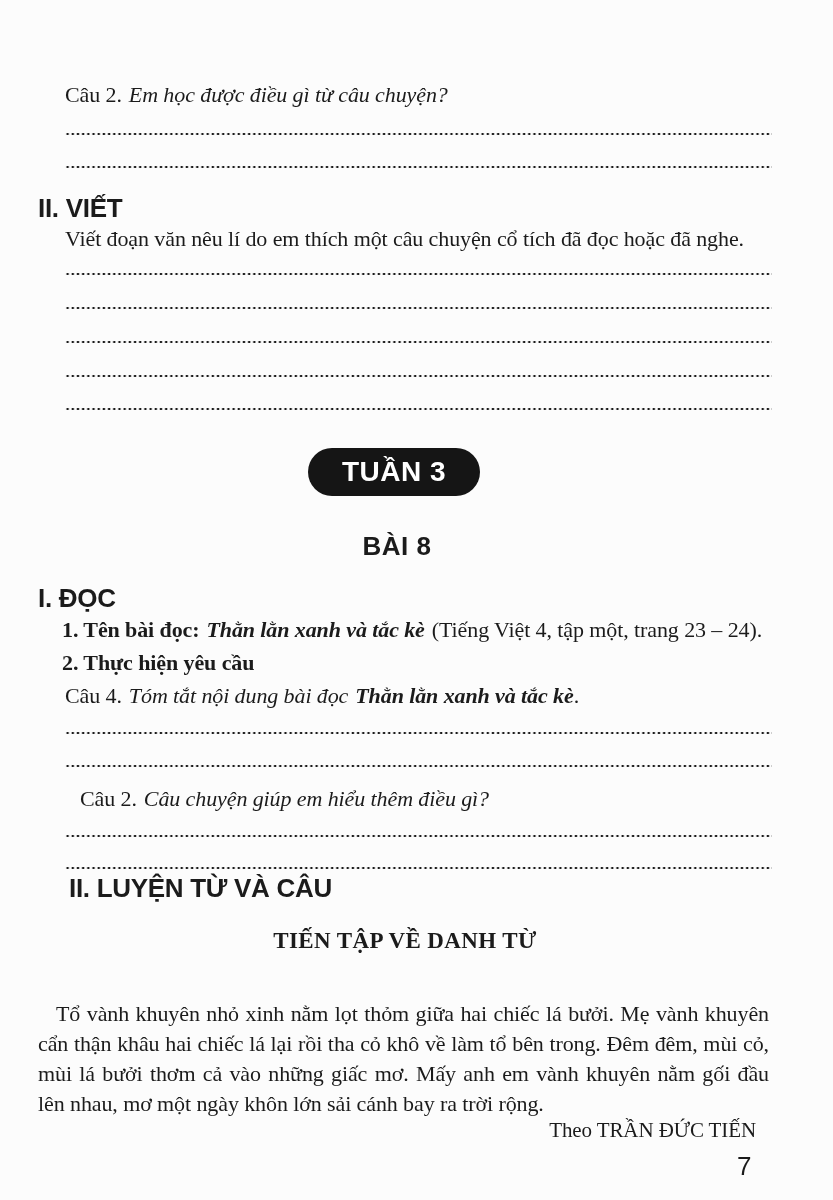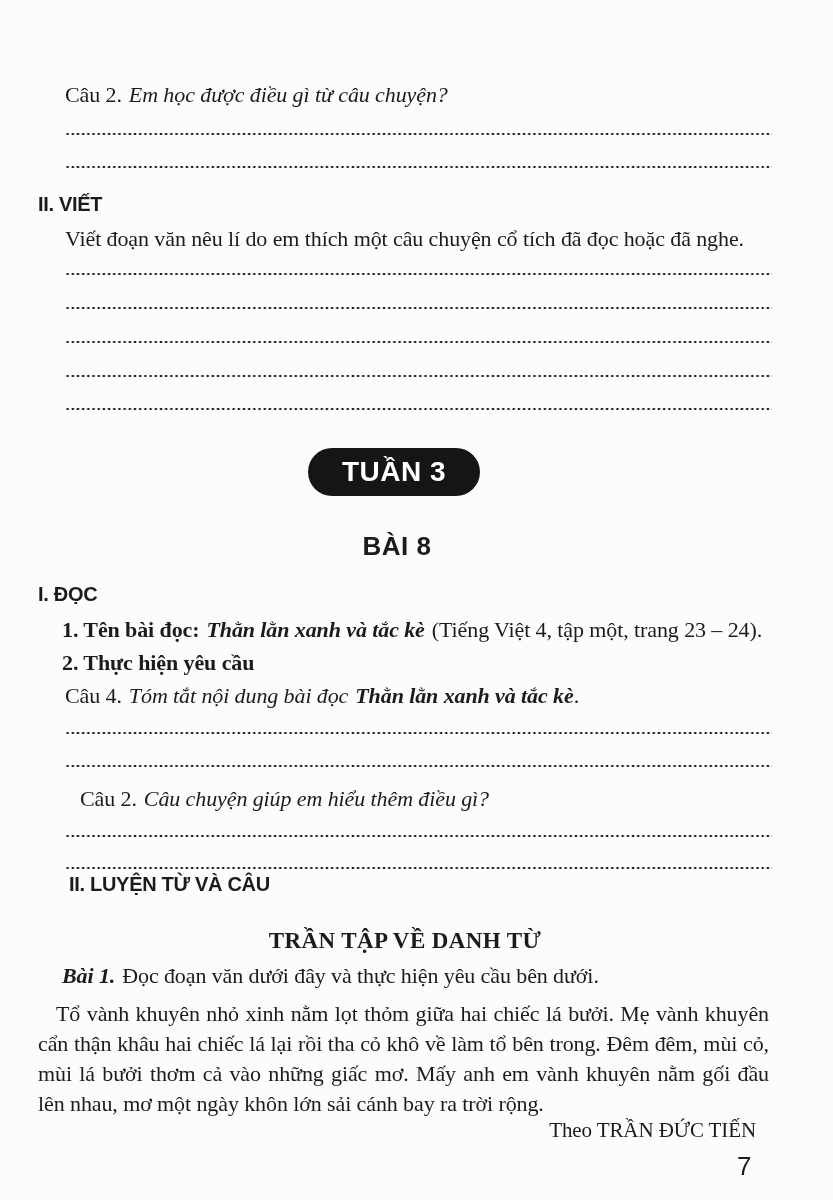--- a/index.html
+++ b/index.html
@@ -17,21 +17,21 @@
   .row { position: absolute; font-size: 22px; line-height: 26px; white-space: nowrap; letter-spacing: -0.1px; }
   .it   { font-style: italic; }
   .bd   { font-weight: 700; }
   .bdit { font-weight: 700; font-style: italic; }
   .lbl  { margin-right: 7px; }
 
   
   .h-sans {
     position: absolute;
     font-family: "Liberation Sans", "DejaVu Sans", sans-serif;
-    font-weight: 700; font-size: 20px; letter-spacing: -0.3px;
+    font-weight: 700; font-size: 26px; letter-spacing: -0.3px;
     white-space: nowrap;
   }
 
   
   .dots {
     position: absolute; left: 65px; width: 707px; height: 6px;
     background-image: radial-gradient(circle, currentColor 1.15px, transparent 1.5px);
     background-size: 5.2px 6px;
     background-repeat: repeat-x;
     color: var(--ink, #1b1b1b);
@@ -124,25 +124,22 @@
   <div class="dots d-c1"></div>
   <div class="dots d-c2"></div>
 
   <div class="row r-q2b">
     <span class="lbl">Câu 2.</span><span class="it">Câu chuyện giúp em hiểu thêm điều gì?</span>
   </div>
   <div class="dots d-d1"></div>
   <div class="dots d-d2"></div>
 
   <div class="h-sans h-ltvc">II. LUYỆN TỪ VÀ CÂU</div>
-  <div class="r-danhtu">TRẦN TẬP VỀ DANH TỪ</div>
+  <div class="r-danhtu">TIẾN TẬP VỀ DANH TỪ</div>
 
-  <div class="row r-bai1">
-    <span class="bdit lbl">Bài 1.</span><span>Đọc đoạn văn dưới đây và thực hiện yêu cầu bên dưới.</span>
-  </div>
 
   <div class="r-passage">Tổ vành khuyên nhỏ xinh nằm lọt thỏm giữa hai chiếc lá bưởi. Mẹ vành khuyên cẩn thận khâu hai chiếc lá lại rồi tha cỏ khô về làm tổ bên trong. Đêm đêm, mùi cỏ, mùi lá bưởi thơm cả vào những giấc mơ. Mấy anh em vành khuyên nằm gối đầu lên nhau, mơ một ngày khôn lớn sải cánh bay ra trời rộng.</div>
 
   <div class="row r-attr">Theo TRẦN ĐỨC TIẾN</div>
 
   <div class="r-pagenum">7</div>
 
 </div>
 
 </body></html>

